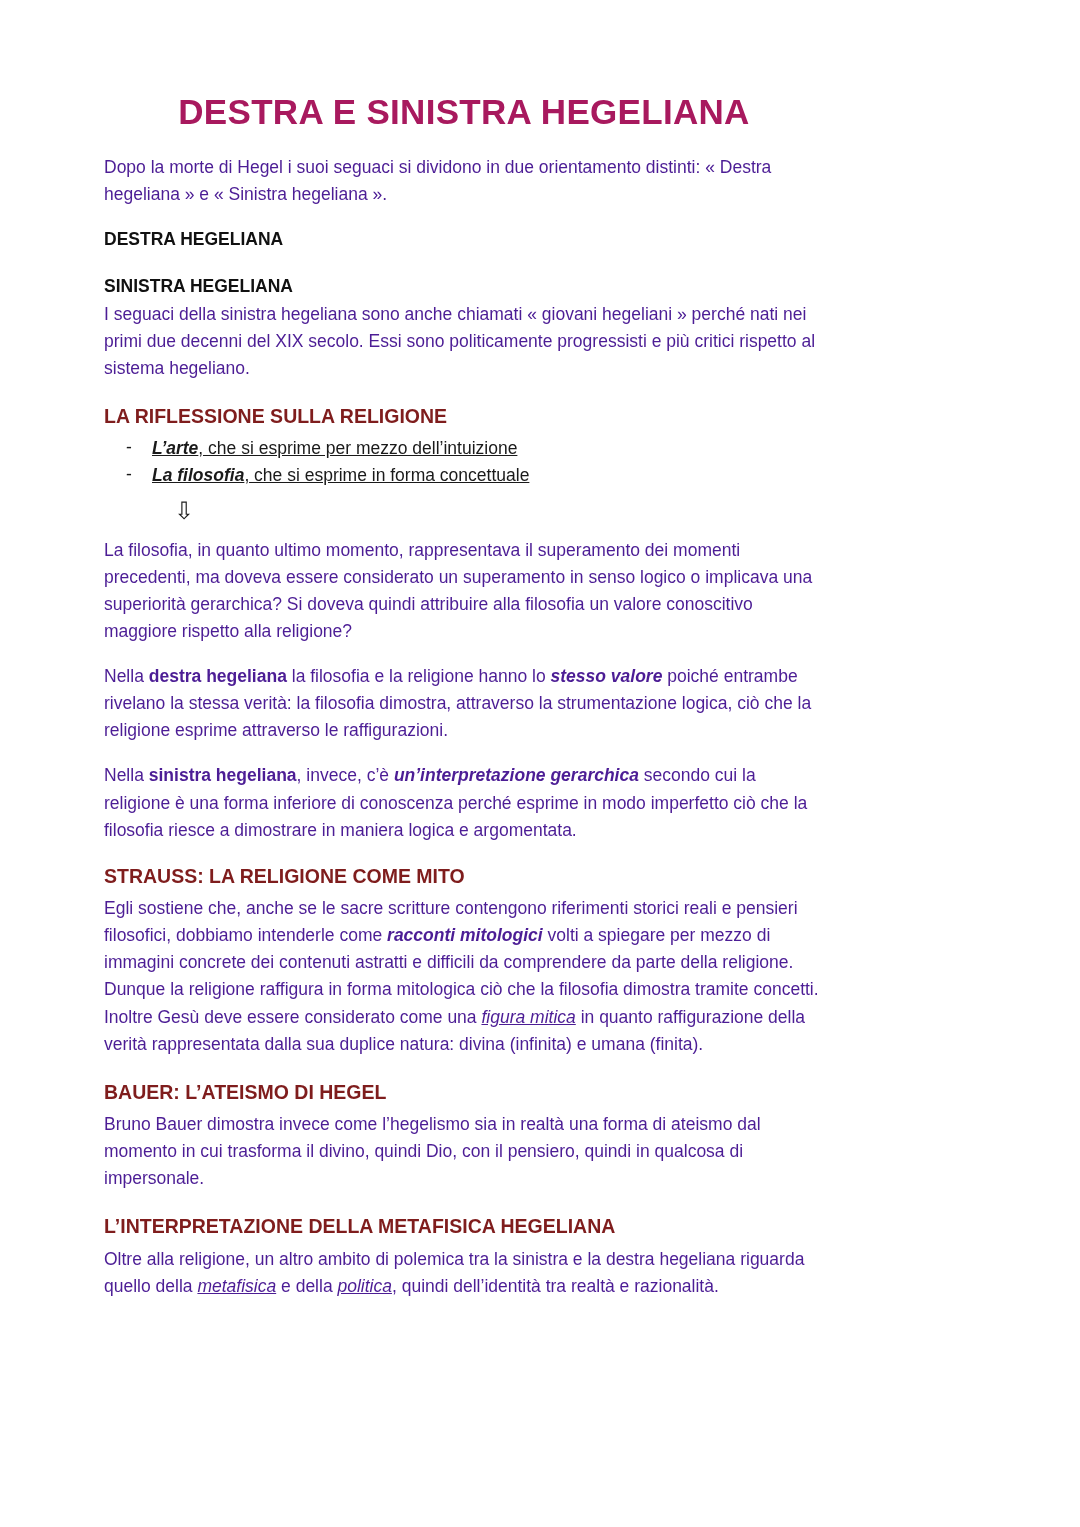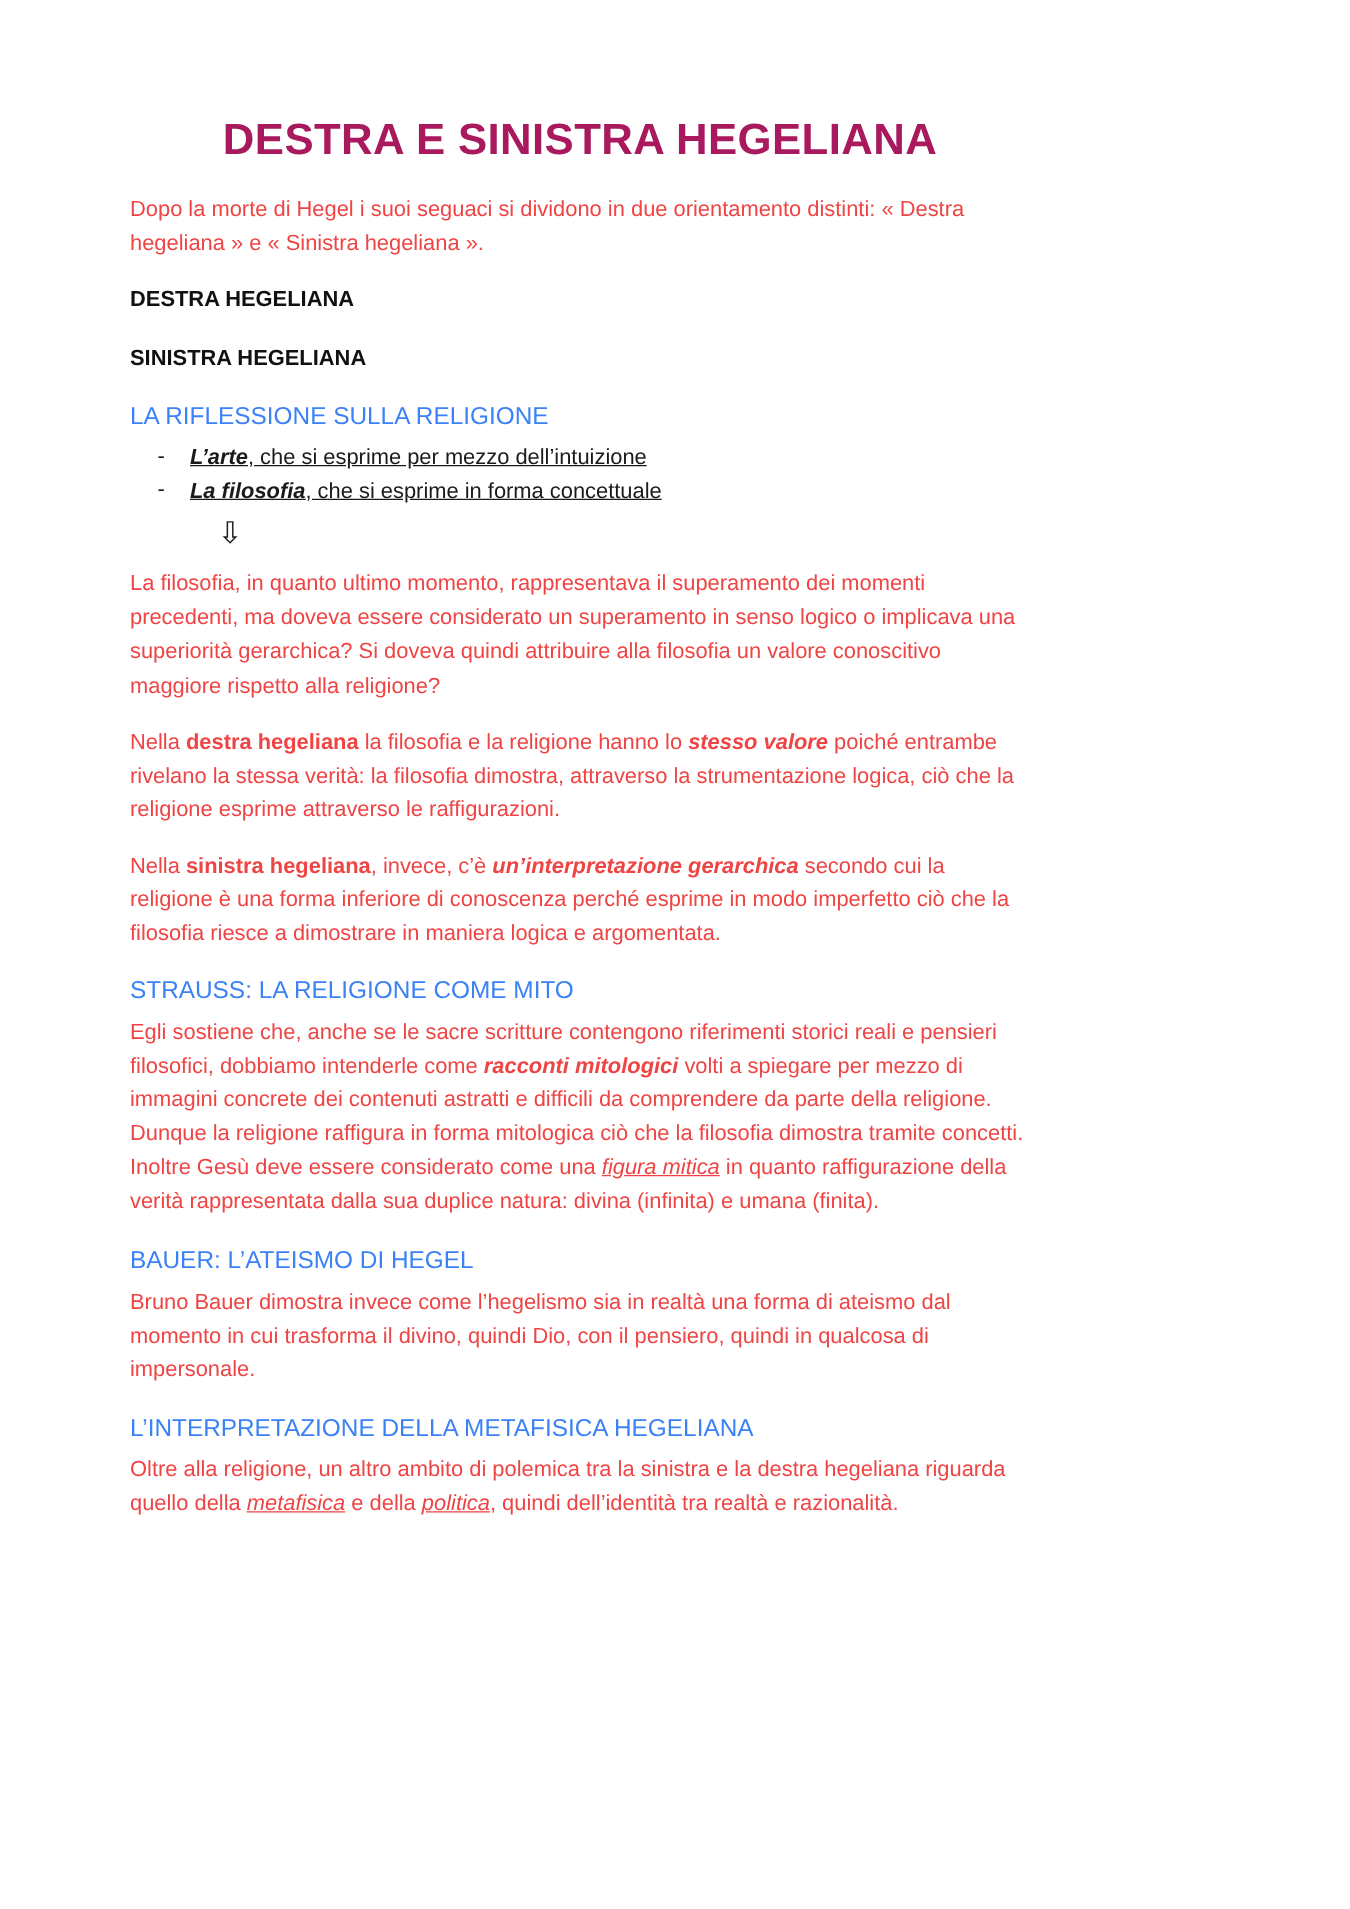--- a/index.html
+++ b/index.html
@@ -25,37 +25,37 @@
     font-weight: bold;
     color: #a8195e;
     text-align: center;
     margin: 0 0 22px 0;
     letter-spacing: 0.3px;
   }
   p.para {
     font-size: 17.5px;
     line-height: 1.55;
     margin: 0 0 18px 0;
-    color: #ef4444;
+    color: #4c1d95;
     text-align: left;
   }
   p.tight {
     margin-bottom: 0;
   }
   h2.sec-black {
     font-size: 17.5px;
     font-weight: bold;
     color: #111111;
     margin: 0 0 2px 0;
     line-height: 1.5;
   }
   h2.sec-pink {
     font-size: 19.5px;
-    font-weight: normal;
-    color: #3b82f6;
+    font-weight: bold;
+    color: #7f1d1d;
     margin: 0 0 4px 0;
     line-height: 1.5;
   }
   .block {
     margin-bottom: 20px;
   }
   .block-sm {
     margin-bottom: 12px;
   }
   ul.dash-list {
@@ -103,20 +103,21 @@
   <h1 class="doc-title">DESTRA E SINISTRA HEGELIANA</h1>
 
   <p class="para">Dopo la morte di Hegel i suoi seguaci si dividono in due orientamento distinti: « Destra hegeliana » e « Sinistra hegeliana ».</p>
 
   <div class="block">
     <h2 class="sec-black">DESTRA HEGELIANA</h2>
   </div>
 
   <div class="block">
     <h2 class="sec-black">SINISTRA HEGELIANA</h2>
+    <p class="para tight">I seguaci della sinistra hegeliana sono anche chiamati « giovani hegeliani » perché nati nei primi due decenni del XIX secolo. Essi sono politicamente progressisti e più critici rispetto al sistema hegeliano.</p>
   </div>
 
   <div class="block-sm">
     <h2 class="sec-pink">LA RIFLESSIONE SULLA RELIGIONE</h2>
     <ul class="dash-list">
       <li><span class="bi">L’arte</span><span>, che si esprime per mezzo dell’intuizione</span></li>
       <li><span class="bi">La filosofia</span><span>, che si esprime in forma concettuale</span></li>
     </ul>
     <div class="arrow-down">⇩</div>
     <p class="para">La filosofia, in quanto ultimo momento, rappresentava il superamento dei momenti precedenti, ma doveva essere considerato un superamento in senso logico o implicava una superiorità gerarchica? Si doveva quindi attribuire alla filosofia un valore conoscitivo maggiore rispetto alla religione?</p>

